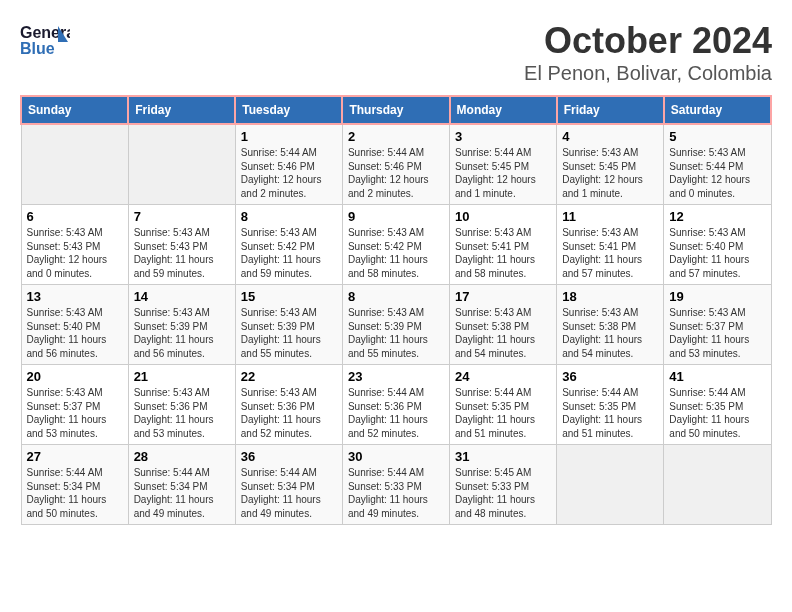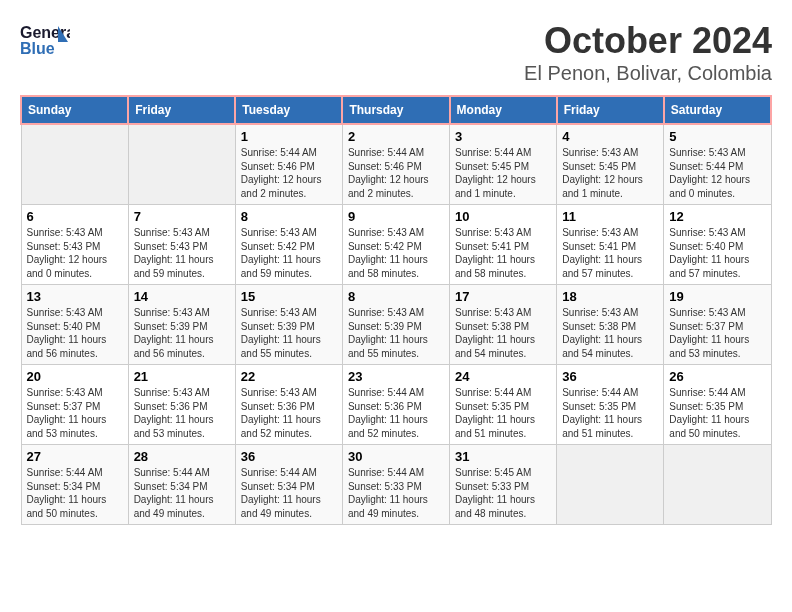--- a/index.html
+++ b/index.html
@@ -225,21 +225,21 @@
           </td>
           <td>
             <span class="day-num">24</span>
             <div class="day-info">Sunrise: 5:44 AM<br>Sunset: 5:35 PM<br>Daylight: 11 hours<br>and 51 minutes.</div>
           </td>
           <td>
             <span class="day-num">36</span>
             <div class="day-info">Sunrise: 5:44 AM<br>Sunset: 5:35 PM<br>Daylight: 11 hours<br>and 51 minutes.</div>
           </td>
           <td>
-            <span class="day-num">26</span>
+            <span class="day-num">41</span>
             <div class="day-info">Sunrise: 5:44 AM<br>Sunset: 5:35 PM<br>Daylight: 11 hours<br>and 50 minutes.</div>
           </td>
         </tr>
         <tr>
           <td>
             <span class="day-num">27</span>
             <div class="day-info">Sunrise: 5:44 AM<br>Sunset: 5:34 PM<br>Daylight: 11 hours<br>and 50 minutes.</div>
           </td>
           <td>
             <span class="day-num">28</span>

